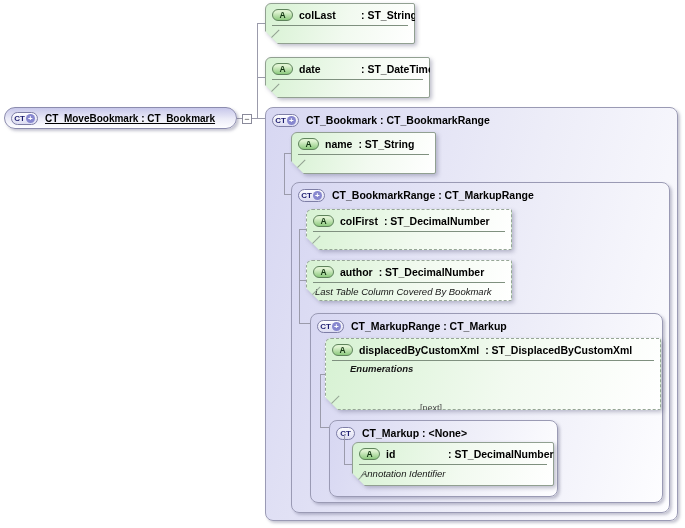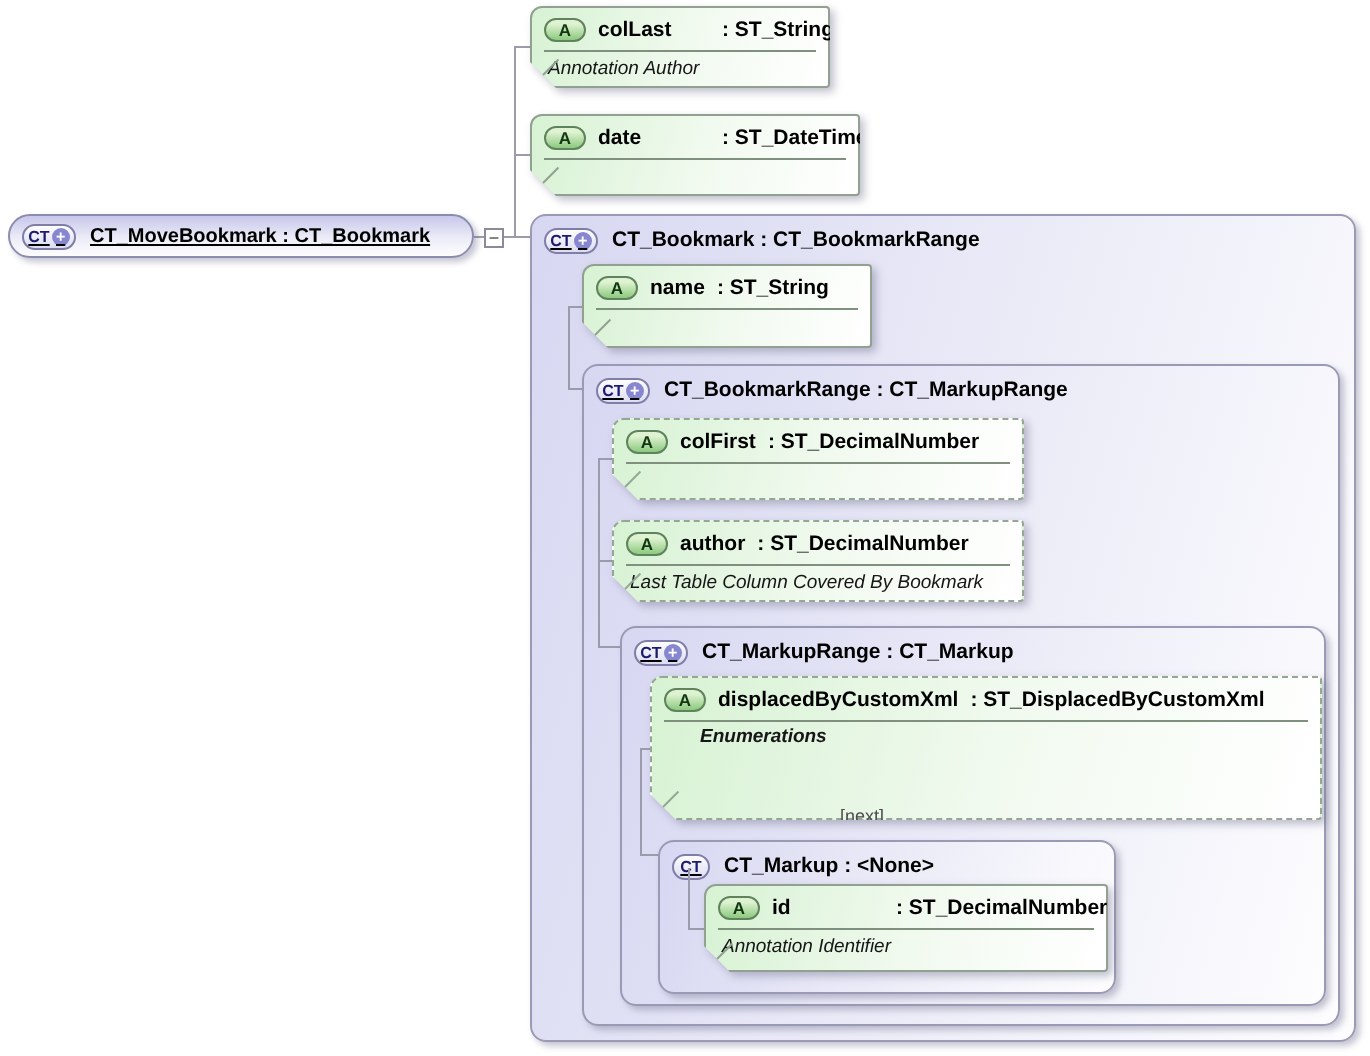--- a/index.html
+++ b/index.html
@@ -19,21 +19,21 @@
   .pill{position:absolute;left:4px;top:107px;width:233px;height:22px;box-sizing:border-box;
         border:1px solid #8c8cae;border-radius:11px;
         background:linear-gradient(#c7c7ea,#ececf8 55%,#fdfdff);
         display:flex;align-items:center;gap:7px;padding-left:6px;
         box-shadow:2px 2px 3px rgba(110,110,140,.4);}
   .pill b{font-size:10px;color:#000;white-space:nowrap;text-decoration:underline;}
 
   
   .cticon{display:inline-flex;align-items:center;justify-content:center;gap:1px;
           width:27px;height:13px;box-sizing:border-box;border:1px solid #7e7ea6;border-radius:7px;
-          background:linear-gradient(#fdfdff,#dcdcf2);flex:0 0 auto;text-decoration:underline;}
+          background:linear-gradient(#fdfdff,#dcdcf2);flex:0 0 auto;}
   .cticon.noplus{width:19px;}
   .cticon .ctxt{font-size:8px;font-weight:bold;color:#1c1c6e;line-height:9px;}
   .plusdot{display:inline-block;width:9px;height:9px;border-radius:50%;background:#8787cf;
            color:#fff;font-size:8px;font-weight:bold;line-height:9px;text-align:center;}
   .aicon{display:inline-flex;align-items:center;justify-content:center;
          width:21px;height:12px;box-sizing:border-box;border:1px solid #5f835c;border-radius:6px;
          background:linear-gradient(#dff3d2 20%,#8cc97e);flex:0 0 auto;
          font-size:8.5px;font-weight:bold;color:#123512;}
 
   
@@ -86,21 +86,20 @@
   </div>
 
   <div class="sh" style="left:265px;top:3px;width:150px;height:41px;">
     <div class="attr">
       <div class="t">
         <span class="aicon">A</span>
         <b class="an n56">colLast</b>
         <b class="at">: ST_String</b>
       </div>
       <div class="sep"></div>
-      <div class="ann">Annotation Author</div>
     </div>
   </div>
 
   <div class="sh" style="left:265px;top:57px;width:165px;height:41px;">
     <div class="attr">
       <div class="t">
         <span class="aicon">A</span>
         <b class="an n56">date</b>
         <b class="at">: ST_DateTime</b>
       </div>

